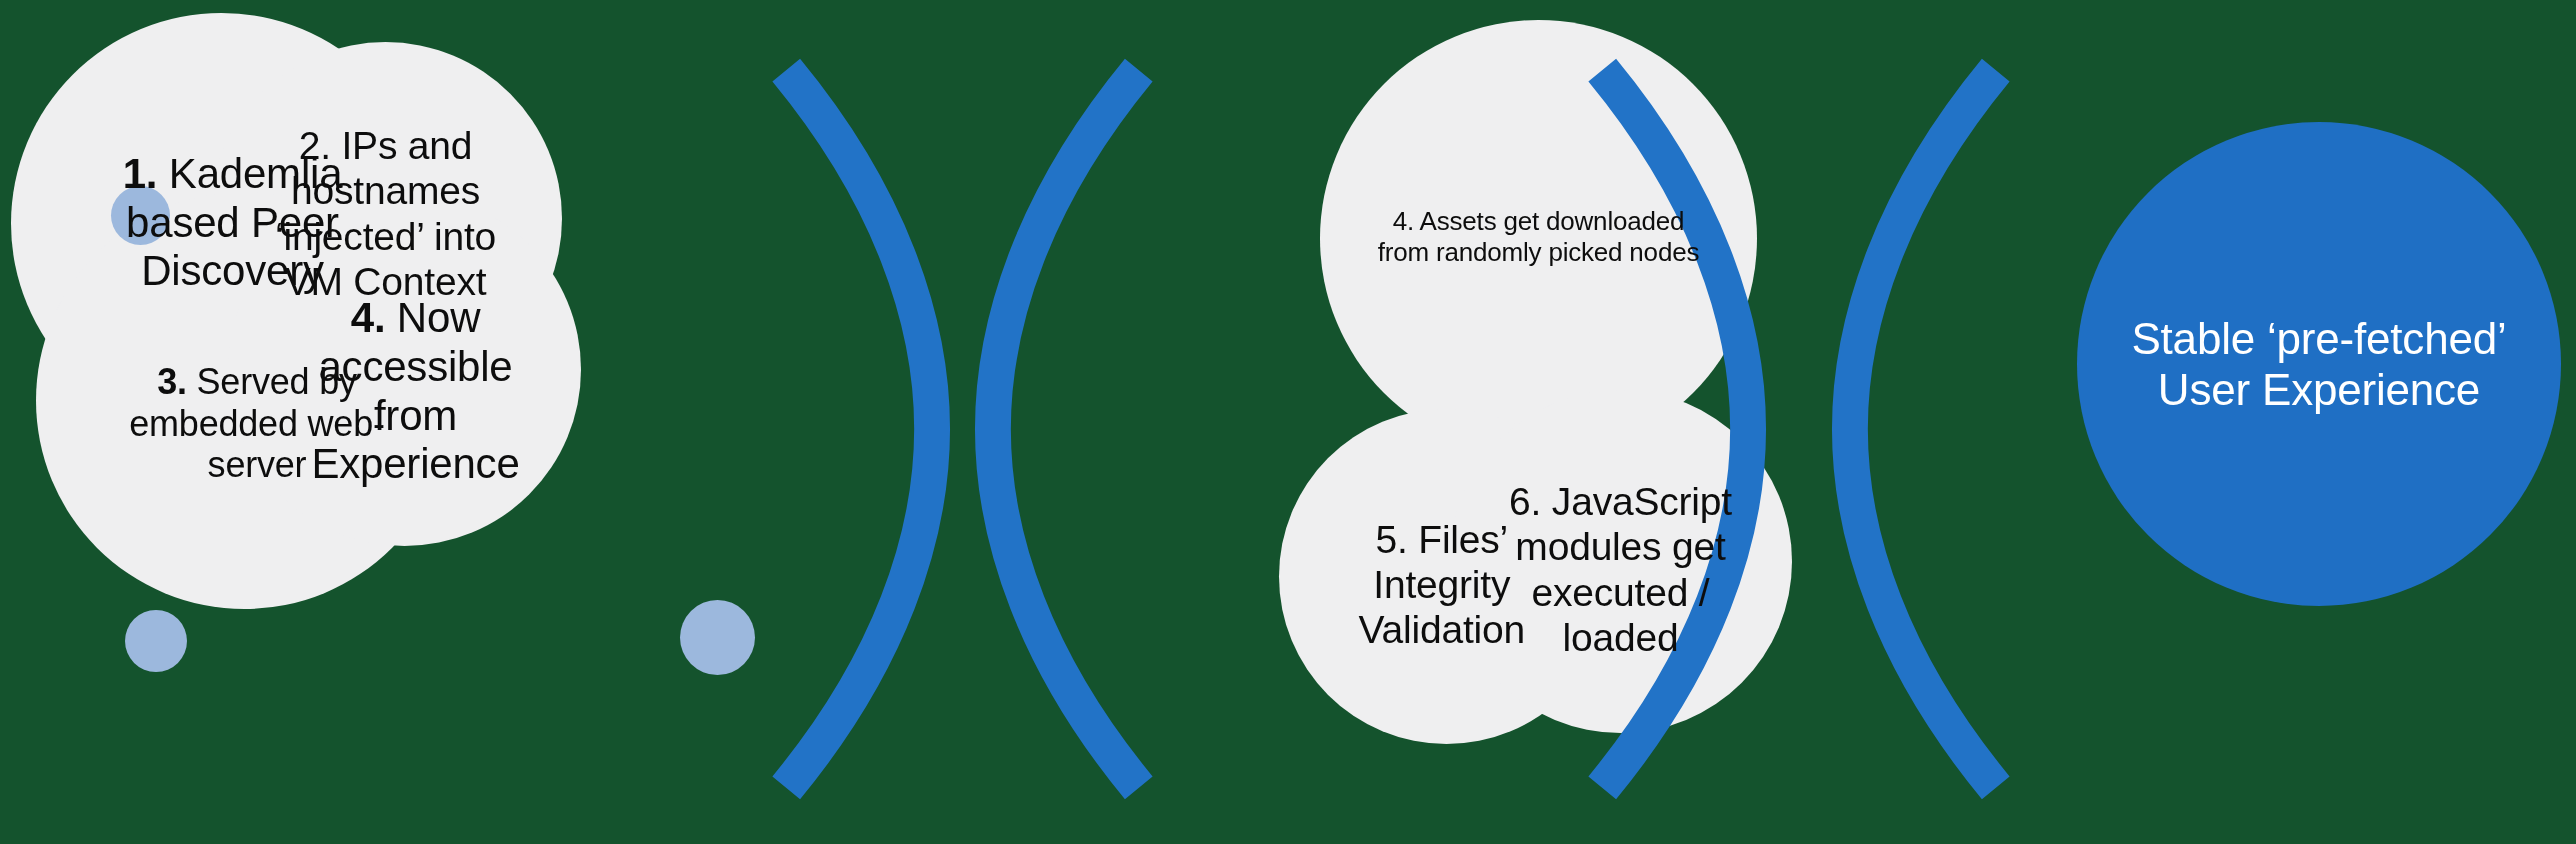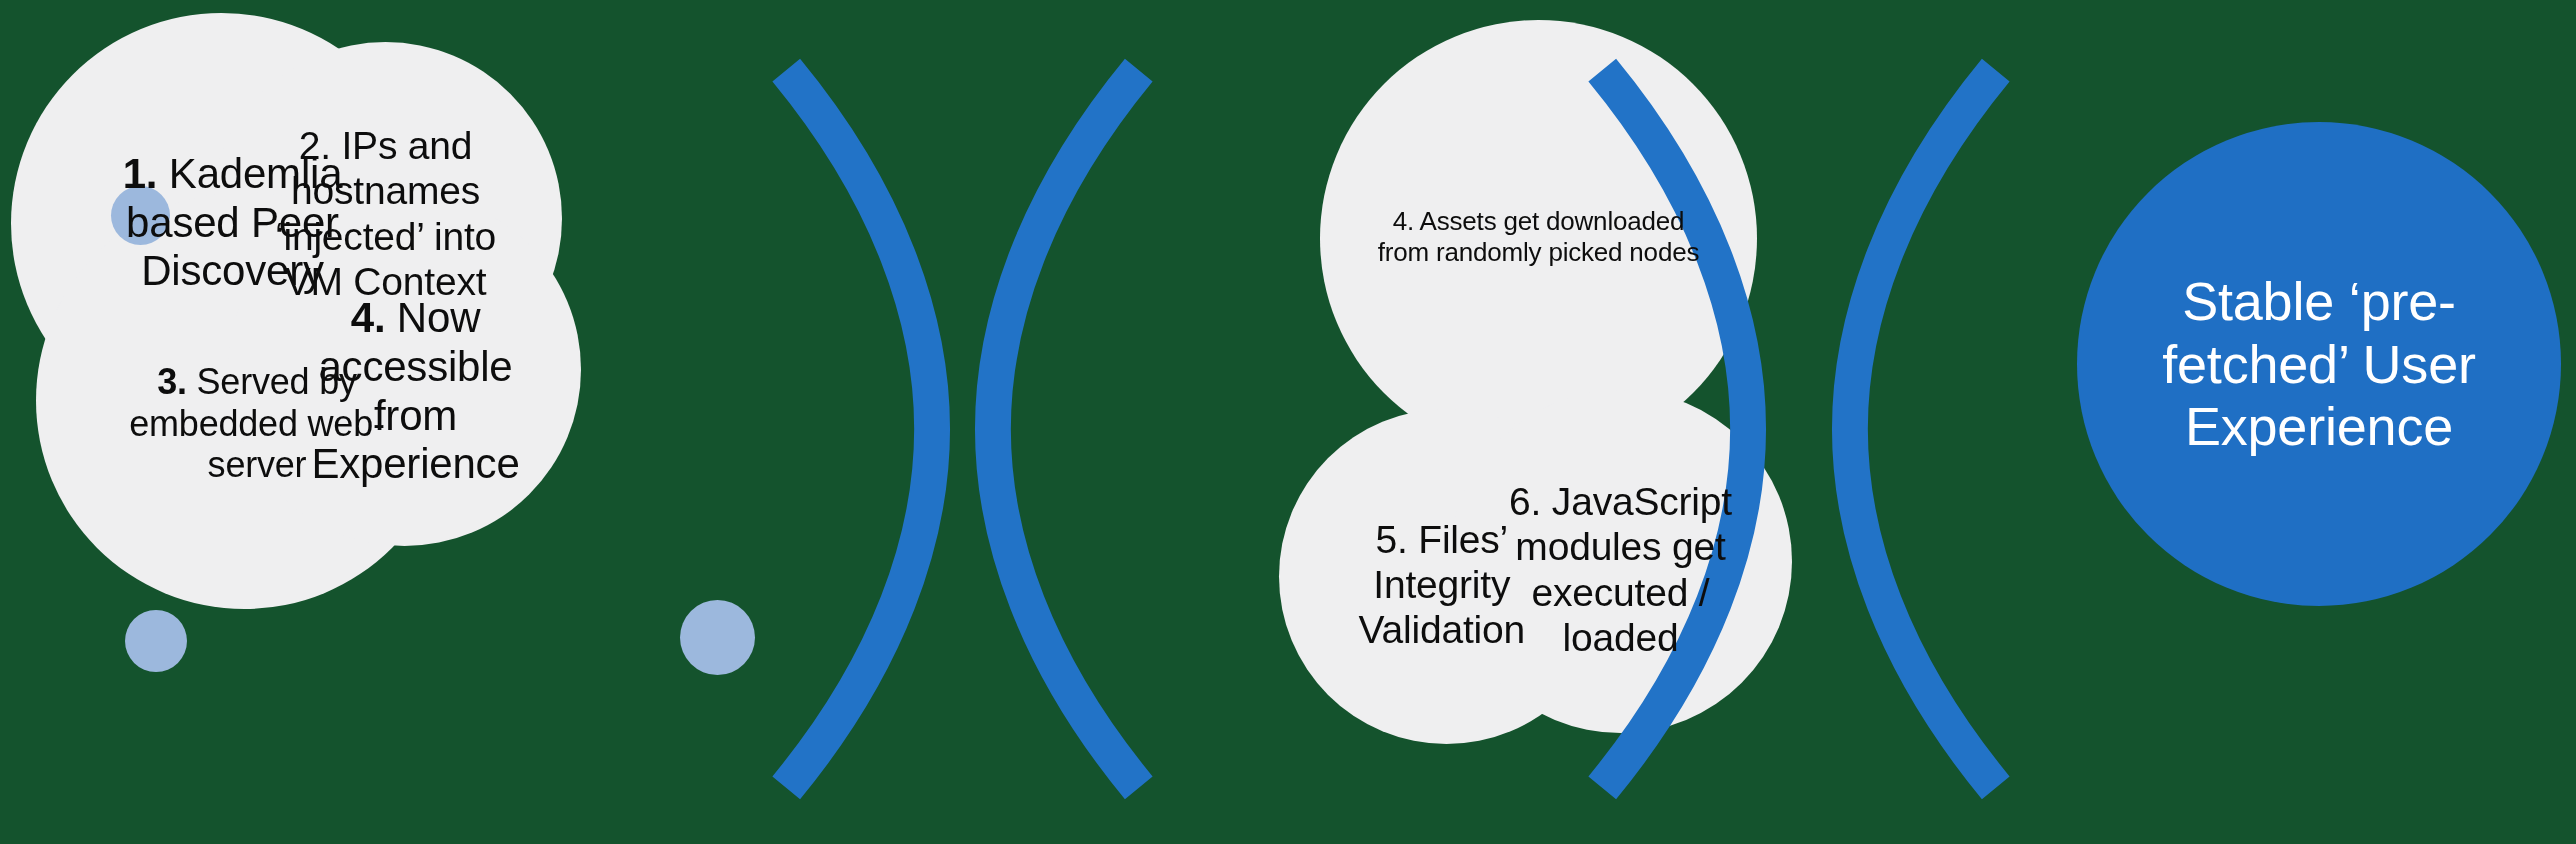--- a/index.html
+++ b/index.html
@@ -91,21 +91,21 @@
 
   #b5 { left: 1320px; top: 20px;  width: 437px; height: 437px; }
   #b6 { left: 1279px; top: 409px; width: 335px; height: 335px; }
   #b7 { left: 1449px; top: 390px; width: 343px; height: 343px; }
 
   #b5 .txt { font-size: 26px; width: 343px; transform: translate(0, -1.6px); }
   #b6 .txt { font-size: 39px; width: 257px; transform: translate(-4.7px, 7.8px); }
   #b7 .txt { font-size: 39px; width: 273px; transform: translate(0, 7.8px); }
 
   #b8 { left: 2077px; top: 122px; width: 484px; height: 484px; }
-  #b8 .txt { font-size: 54px; width: 382px; }
+  #b8 .txt { font-size: 44px; width: 382px; }
 
   
   #arc1 { left: 772px;  top: 39px; }
   #arc2 { left: 981px; top: 39px; }
   #arc3 { left: 1588px; top: 39px; }
   #arc4 { left: 1838px; top: 39px; }
 </style>
 </head>
 <body>
 

